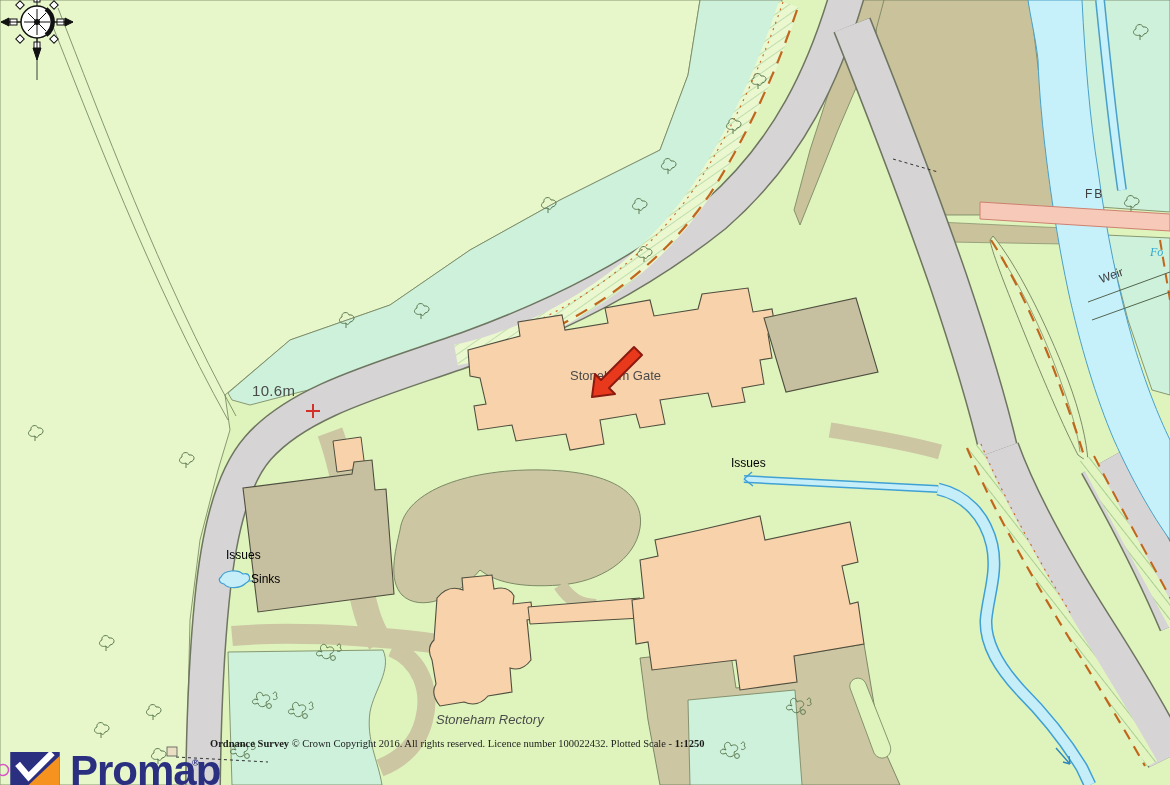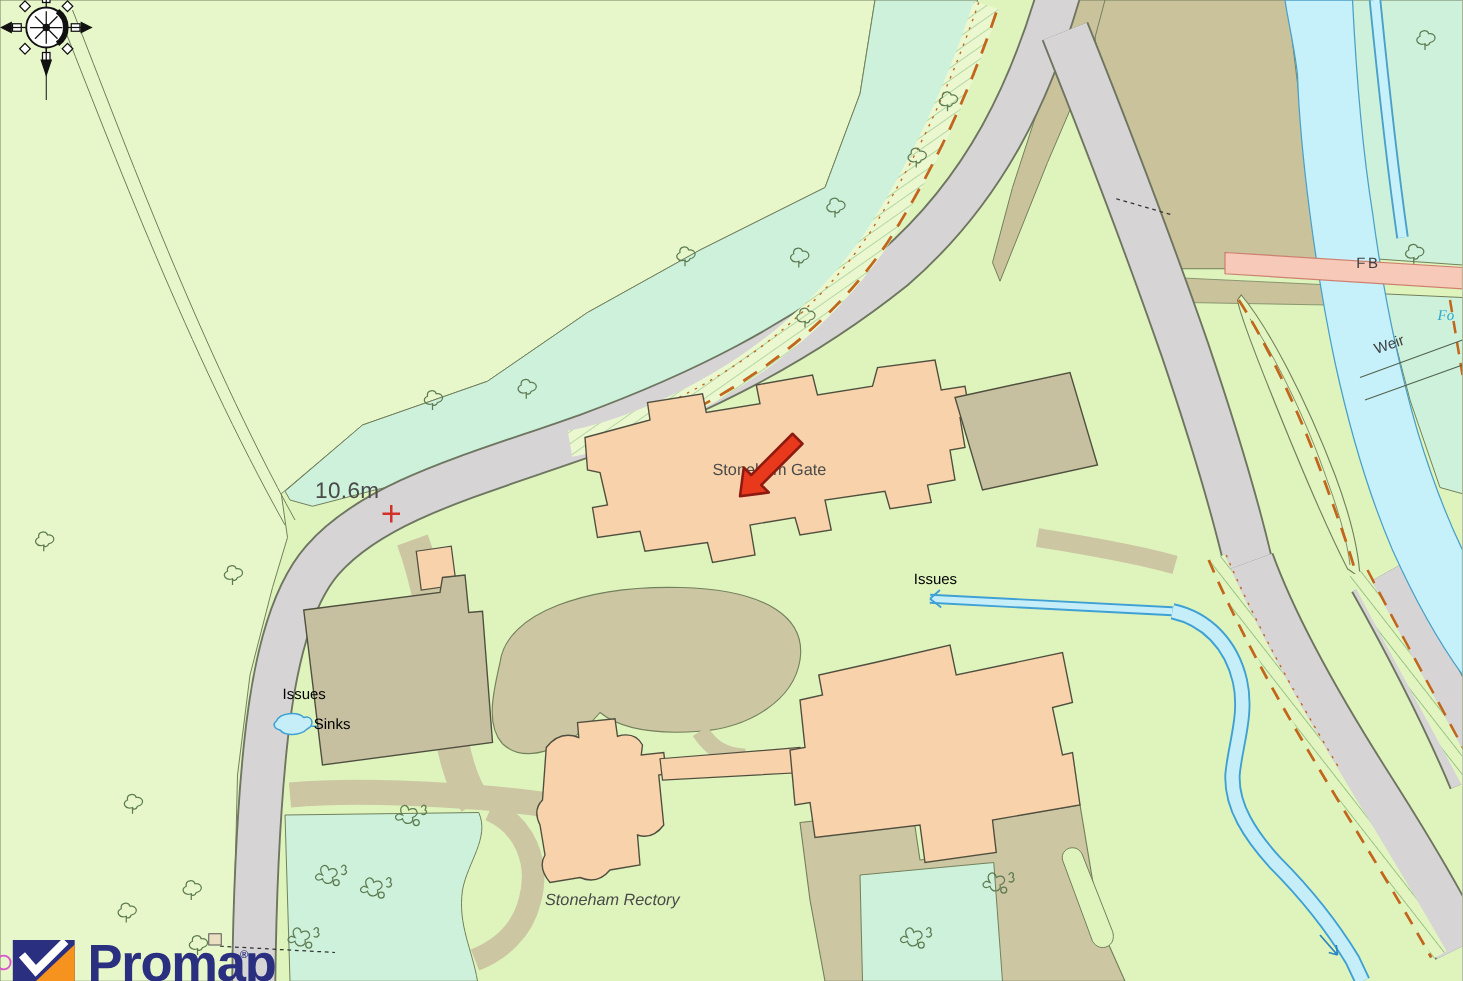--- a/index.html
+++ b/index.html
@@ -230,30 +230,33 @@
         <line x1="16" y1="0" x2="28" y2="0"></line>
           <polygon points="28,-4 28,4 36,0"></polygon>
         <line x1="0" y1="-16" x2="0" y2="-24"></line>
           <polygon points="-4,-24 4,-24 0,-34"></polygon>
       </g>
     </g>
 
     <circle cx="3" cy="770" r="5.5" fill="none" stroke="#D957C8" stroke-width="1.5"></circle>
   </svg>
 
-  <div class="overlay lbl" style="left:252px;top:382px;font-size:18px;">10.6m</div>
+  <div class="overlay lbl" style="left:252px;top:382px;font-size:15px;">10.6m</div>
   <div class="overlay lbl-water" style="left:226px;top:548px;">Issues</div>
   <div class="overlay lbl-water" style="left:251px;top:572px;text-align:center;">Sinks</div>
   <div class="overlay lbl-water" style="left:731px;top:456px;">Issues</div>
-  <div class="overlay lbl-dark lbl-fb" style="left:1085px;top:187px;margin-top:16px;">FB</div>
+  <div class="overlay lbl-dark lbl-fb" style="left:1085px;top:187px;">FB</div>
   <div class="overlay lbl-dark lbl-weir" style="left:1102px;top:272px;">Weir</div>
   <div class="overlay lbl-fo" style="left:1150px;top:245px;text-align:center;">Fo</div>
   <div class="overlay lbl-building" style="left:570px;top:368px;">Stoneham Gate</div>
   <div class="overlay lbl-building" style="left:436px;top:712px;font-style:italic;">Stoneham Rectory</div>
 
+  <div class="overlay attribution">
+    <span class="b">Ordnance Survey</span><span> © Crown Copyright 2016. All rights reserved. Licence number 100022432. Plotted Scale - </span><span class="b">1:1250</span>
+  </div>
 
   <div class="overlay logo">
     <svg width="54" height="33" viewBox="0 0 54 36">
       <polygon points="0,0 54,0 54,36 0,36" fill="#2A2F7F"></polygon>
       <path d="M20,36 L54,4 L54,36 Z" fill="#F6921E"></path>
       <path d="M8,13 L20,27 L46,1" stroke="#fff" stroke-width="7" fill="none"></path>
     </svg>
     <span class="logo-text">Promap</span>
     <span class="logo-reg">®</span>
   </div>

